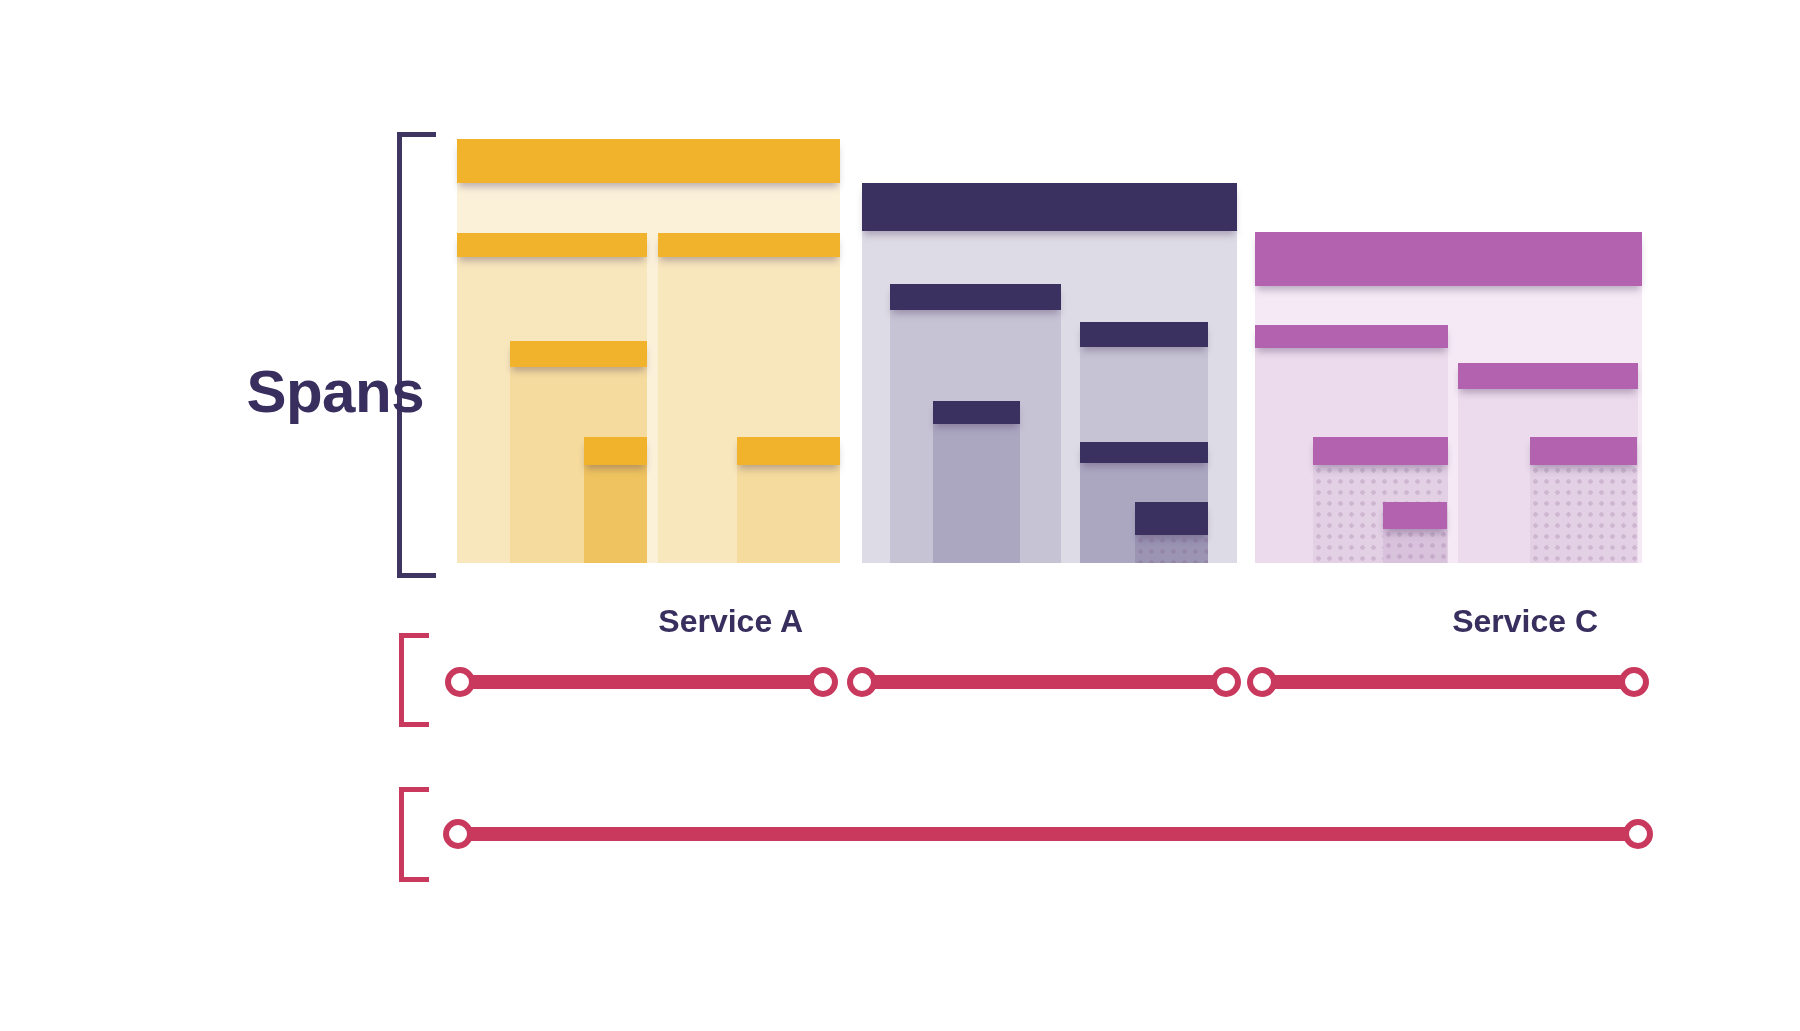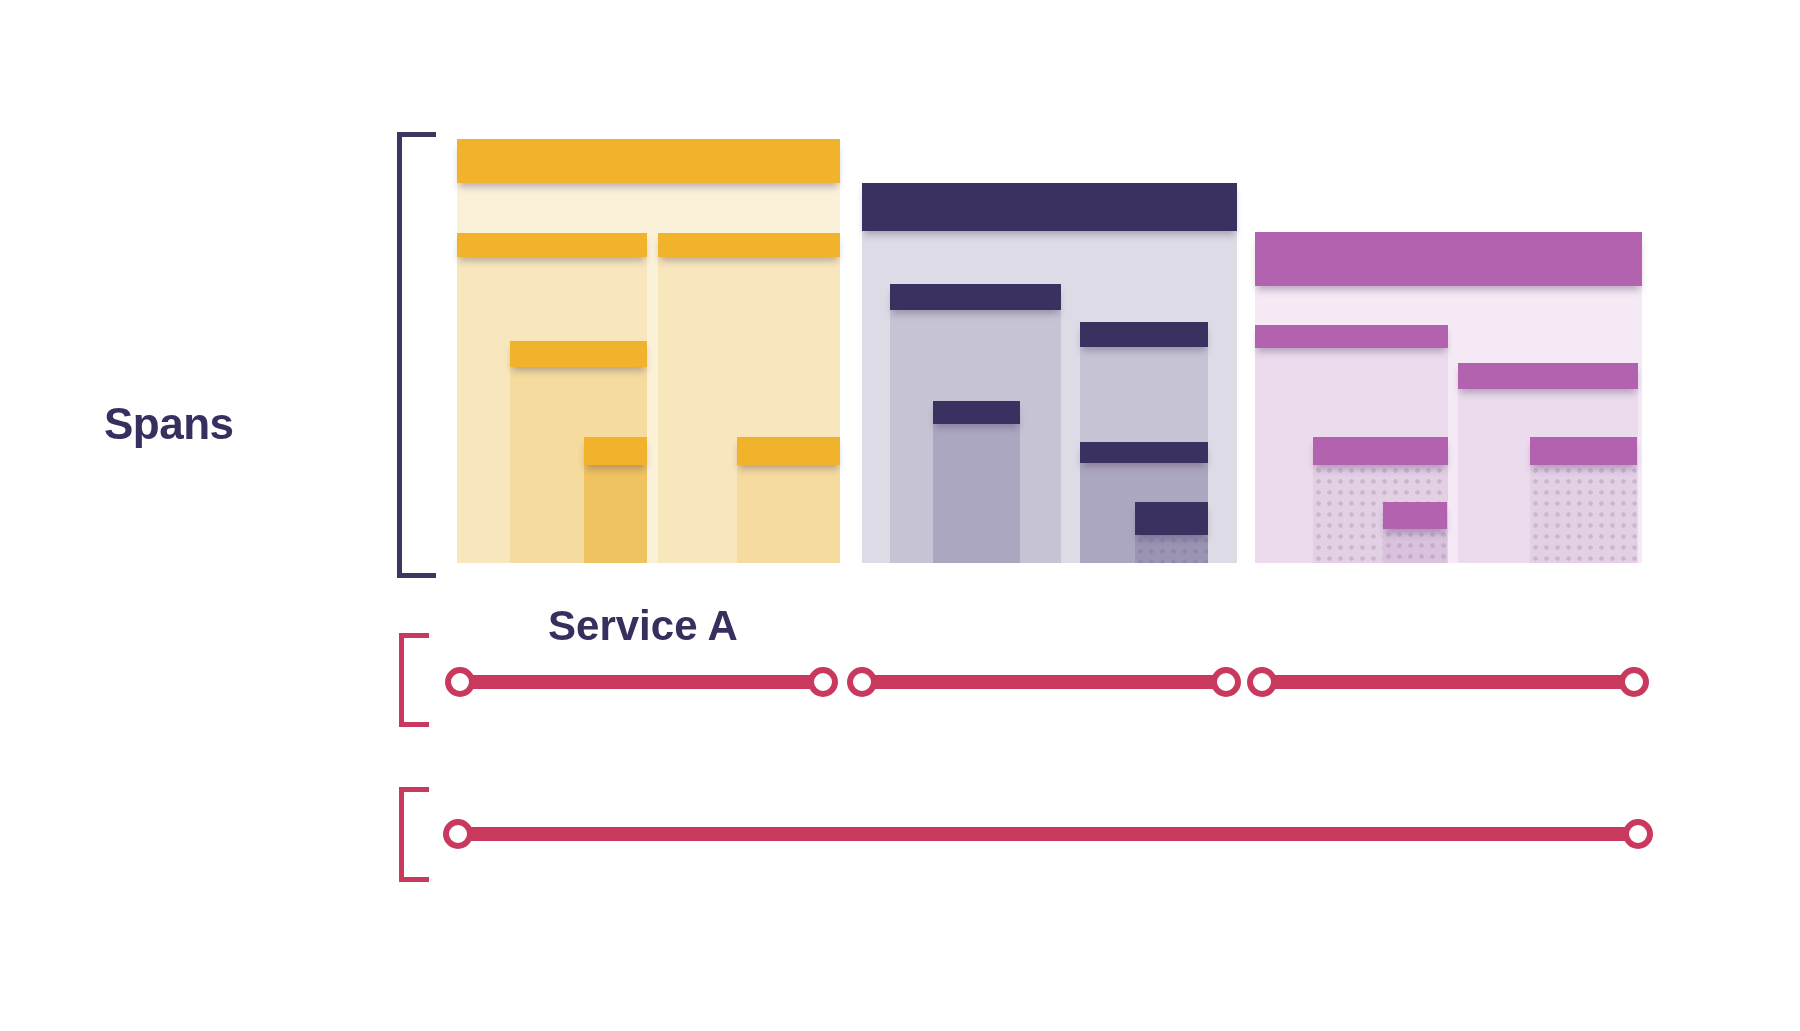--- a/index.html
+++ b/index.html
@@ -23,36 +23,35 @@
     z-index:2;
   }
   .rect.body{z-index:1;}
   .rect.dotted{
     background-image:radial-gradient(rgba(120,80,130,0.20) 2px, transparent 2.5px);
     background-size:11px 11px;
   }
   .section-label{
     position:absolute;
     font-weight:700;
-    font-size:44px;
+    font-size:60px;
     line-height:1;
-    text-align:left;
+    text-align:right;
     letter-spacing:-0.5px;
     white-space:nowrap;
-    margin-top:40px;
   }
   .section-label.navy{color:var(--label-navy);}
   .section-label.red{color:var(--red);}
   .service-label{
     position:absolute;
     font-weight:700;
-    font-size:42px;
+    font-size:32px;
     line-height:1;
     width:320px;
-    text-align:center;
+    text-align:right;
     color:var(--label-navy);
     white-space:nowrap;
   }
   .bracket{
     position:absolute;
     border-left:5px solid currentColor;
     border-top:5px solid currentColor;
     border-bottom:5px solid currentColor;
   }
   .bracket.navy{color:#3E3561;}
@@ -114,20 +113,21 @@
       <div class="rect bar" style="left: 1458px; top: 363px; width: 180px; height: 26px; background-color: rgb(178, 98, 174);"></div>
       <div class="rect body dotted" style="left: 1313px; top: 465px; width: 135px; height: 98px; background-color: rgb(227, 208, 229);"></div>
       <div class="rect bar" style="left: 1313px; top: 437px; width: 135px; height: 28px; background-color: rgb(178, 98, 174);"></div>
       <div class="rect body dotted" style="left: 1530px; top: 465px; width: 107px; height: 98px; background-color: rgb(227, 208, 229);"></div>
       <div class="rect bar" style="left: 1530px; top: 437px; width: 107px; height: 28px; background-color: rgb(178, 98, 174);"></div>
       <div class="rect body dotted" style="left: 1383px; top: 529px; width: 64px; height: 34px; background-color: rgb(217, 194, 220);"></div>
       <div class="rect bar" style="left: 1383px; top: 502px; width: 64px; height: 27px; background-color: rgb(178, 98, 174);"></div>
     </div>
 
   <div class="service-label" style="left:483px;top:605px;">Service A</div>
+  <div class="service-label" style="left:1278px;top:605px;">Service C</div>
 
   <div class="bracket red" style="left:399px;top:633px;width:25px;height:84px;"></div>
 
   <div class="bracket red" style="left:399px;top:787px;width:25px;height:85px;"></div>
 
   <div id="timelines-layer">
       <div class="tl-line" style="left: 460px; top: 675px; width: 363px; height: 14px;"></div>
       <div class="tl-circle" style="left: 445px; top: 667px;"></div>
       <div class="tl-circle" style="left: 808px; top: 667px;"></div>
       <div class="tl-line" style="left: 862px; top: 675px; width: 364px; height: 14px;"></div>

